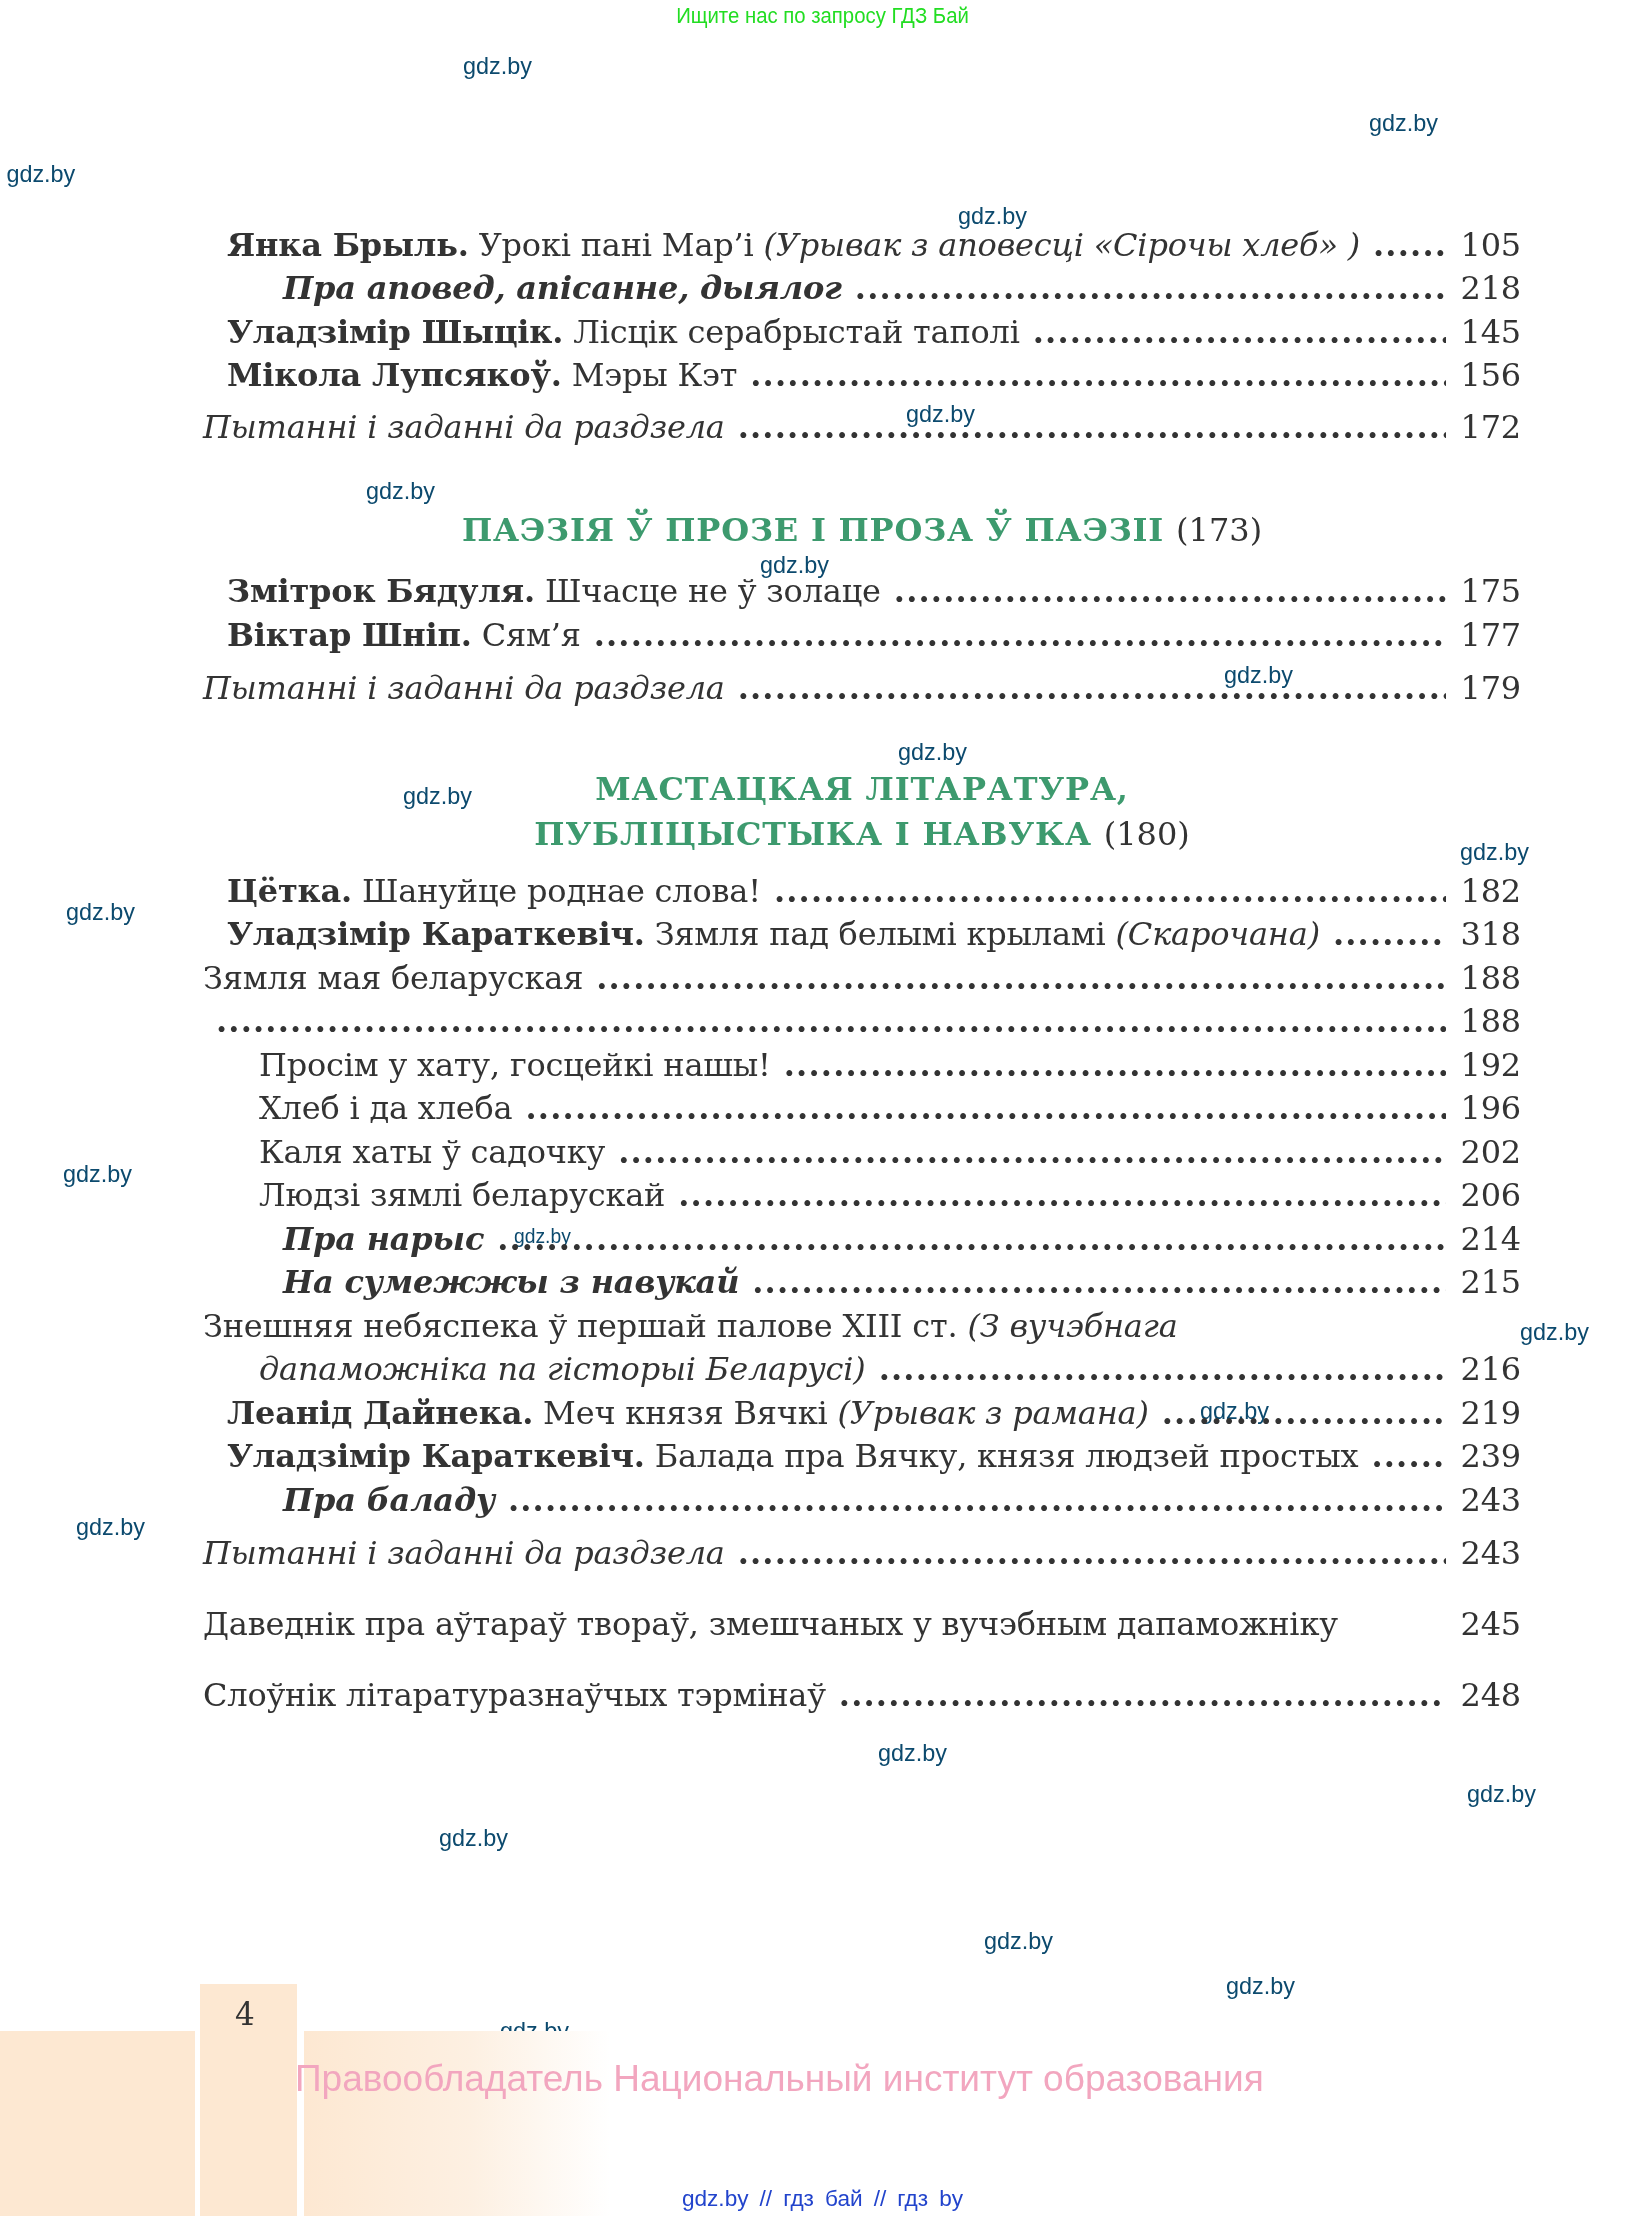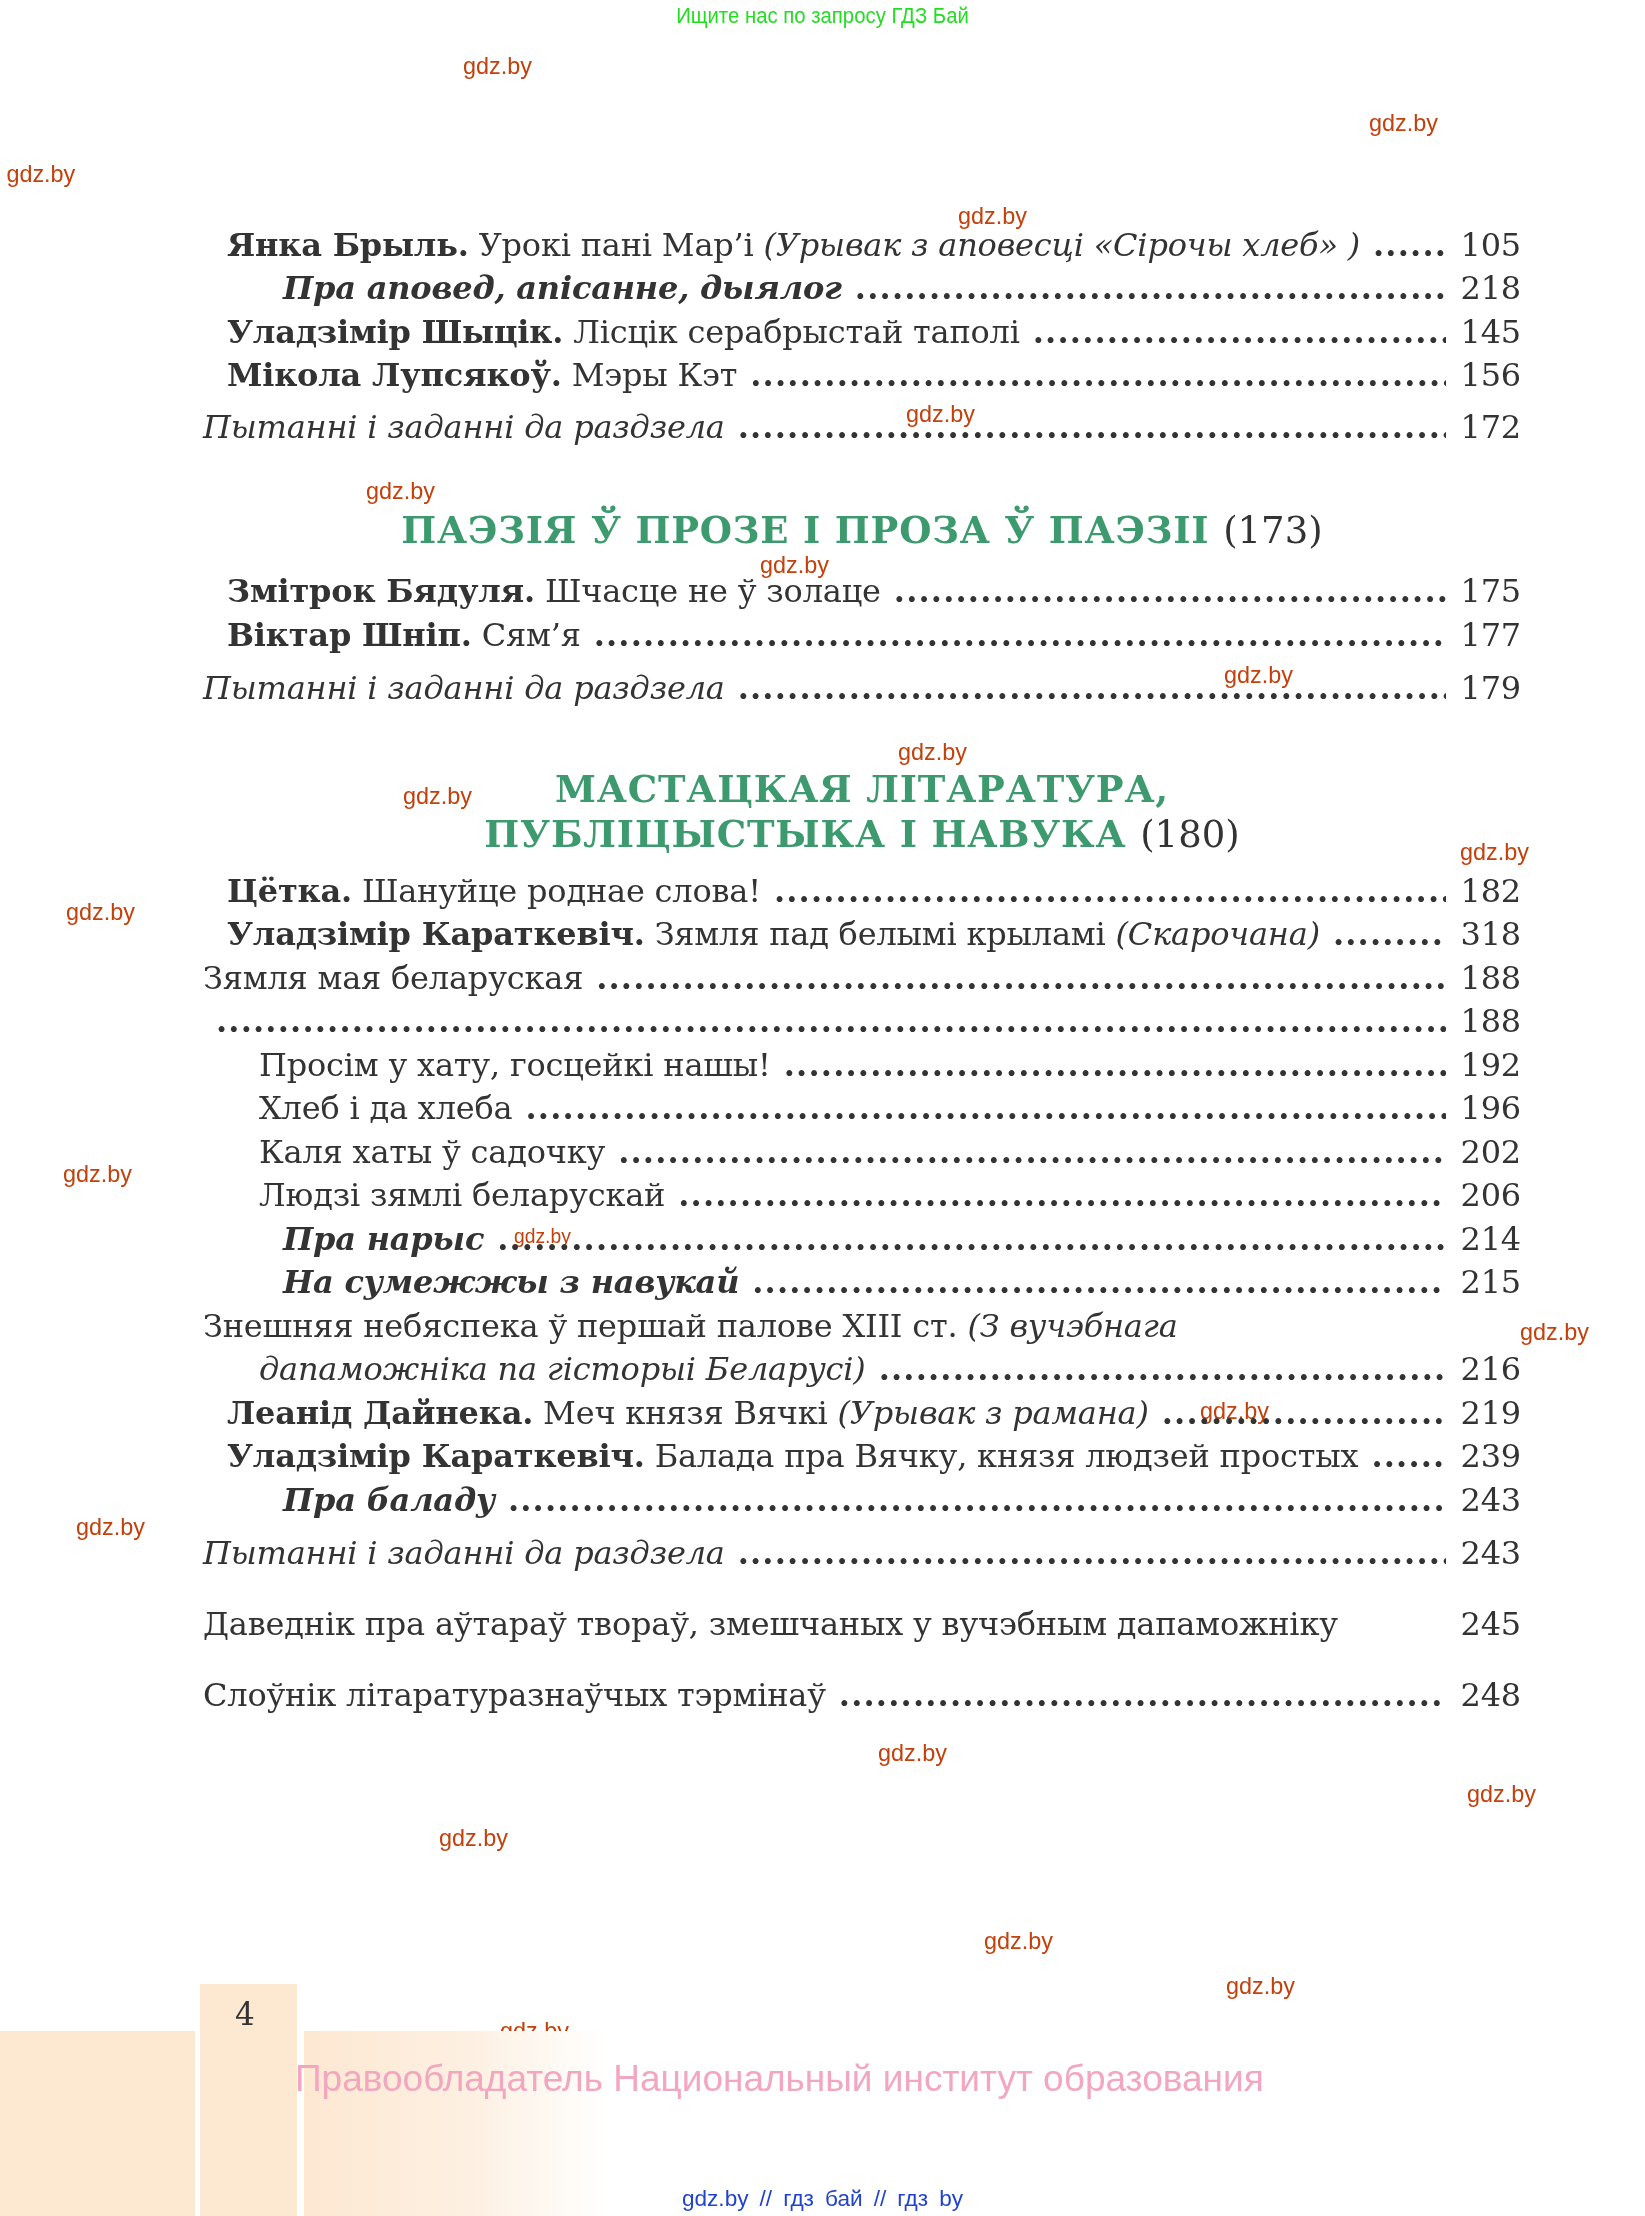--- a/index.html
+++ b/index.html
@@ -9,21 +9,21 @@
     font-family: "DejaVu Serif", "Liberation Serif", serif;
     color: #333333;
   }
   .top-banner {
     position: absolute; top: 3.2px; left: 0; width: 1645px; text-align: center;
     font-family: "Liberation Sans", sans-serif; font-size: 22.6px; color: #22dd22;
     transform: scaleX(0.9);
   }
   .wm {
     position: absolute; font-family: "Liberation Sans", sans-serif;
-    font-size: 23.4px; color: #c2410c; white-space: nowrap;
+    font-size: 23.4px; color: #0c4a6e; white-space: nowrap;
   }
   .wm.small { font-size: 19.3px; }
 
   .toc { position: absolute; left: 203px; width: 1318px; }
   .row {
     position: absolute; left: 0; width: 1318px; height: 43px;
     display: flex; align-items: baseline; font-size: 32px; line-height: 43px;
     white-space: nowrap; letter-spacing: -0.2px;
   }
   .row.indent .title { padding-left: 56px; }
@@ -35,21 +35,21 @@
     color: #333; letter-spacing: 1.2px; font-weight: bold;
   }
   .leader::before {
     content: "................................................................................................................................................................................................................................................";
   }
   .leader.none::before { content: ""; }
   .page { flex: 0 0 auto; width: 64px; text-align: right; }
 
   .section-heading {
     position: absolute; left: 203px; width: 1318px; text-align: center;
-    font-size: 37px; font-weight: bold; color: #3d9a6e; line-height: 42px;
+    font-size: 32px; font-weight: bold; color: #3d9a6e; line-height: 42px;
     letter-spacing: 0.8px;
   }
   .section-heading .pg { color: #333; font-weight: normal; letter-spacing: 0; }
 
   .footer-block { position: absolute; background: #fde8d2; }
   .footer-grad {
     position: absolute; left: 304px; top: 2031px; width: 306px; height: 185px;
     background: linear-gradient(to right, #fde8d2 0%, #fdf0e2 55%, #ffffff 100%);
   }
   .page-number {

